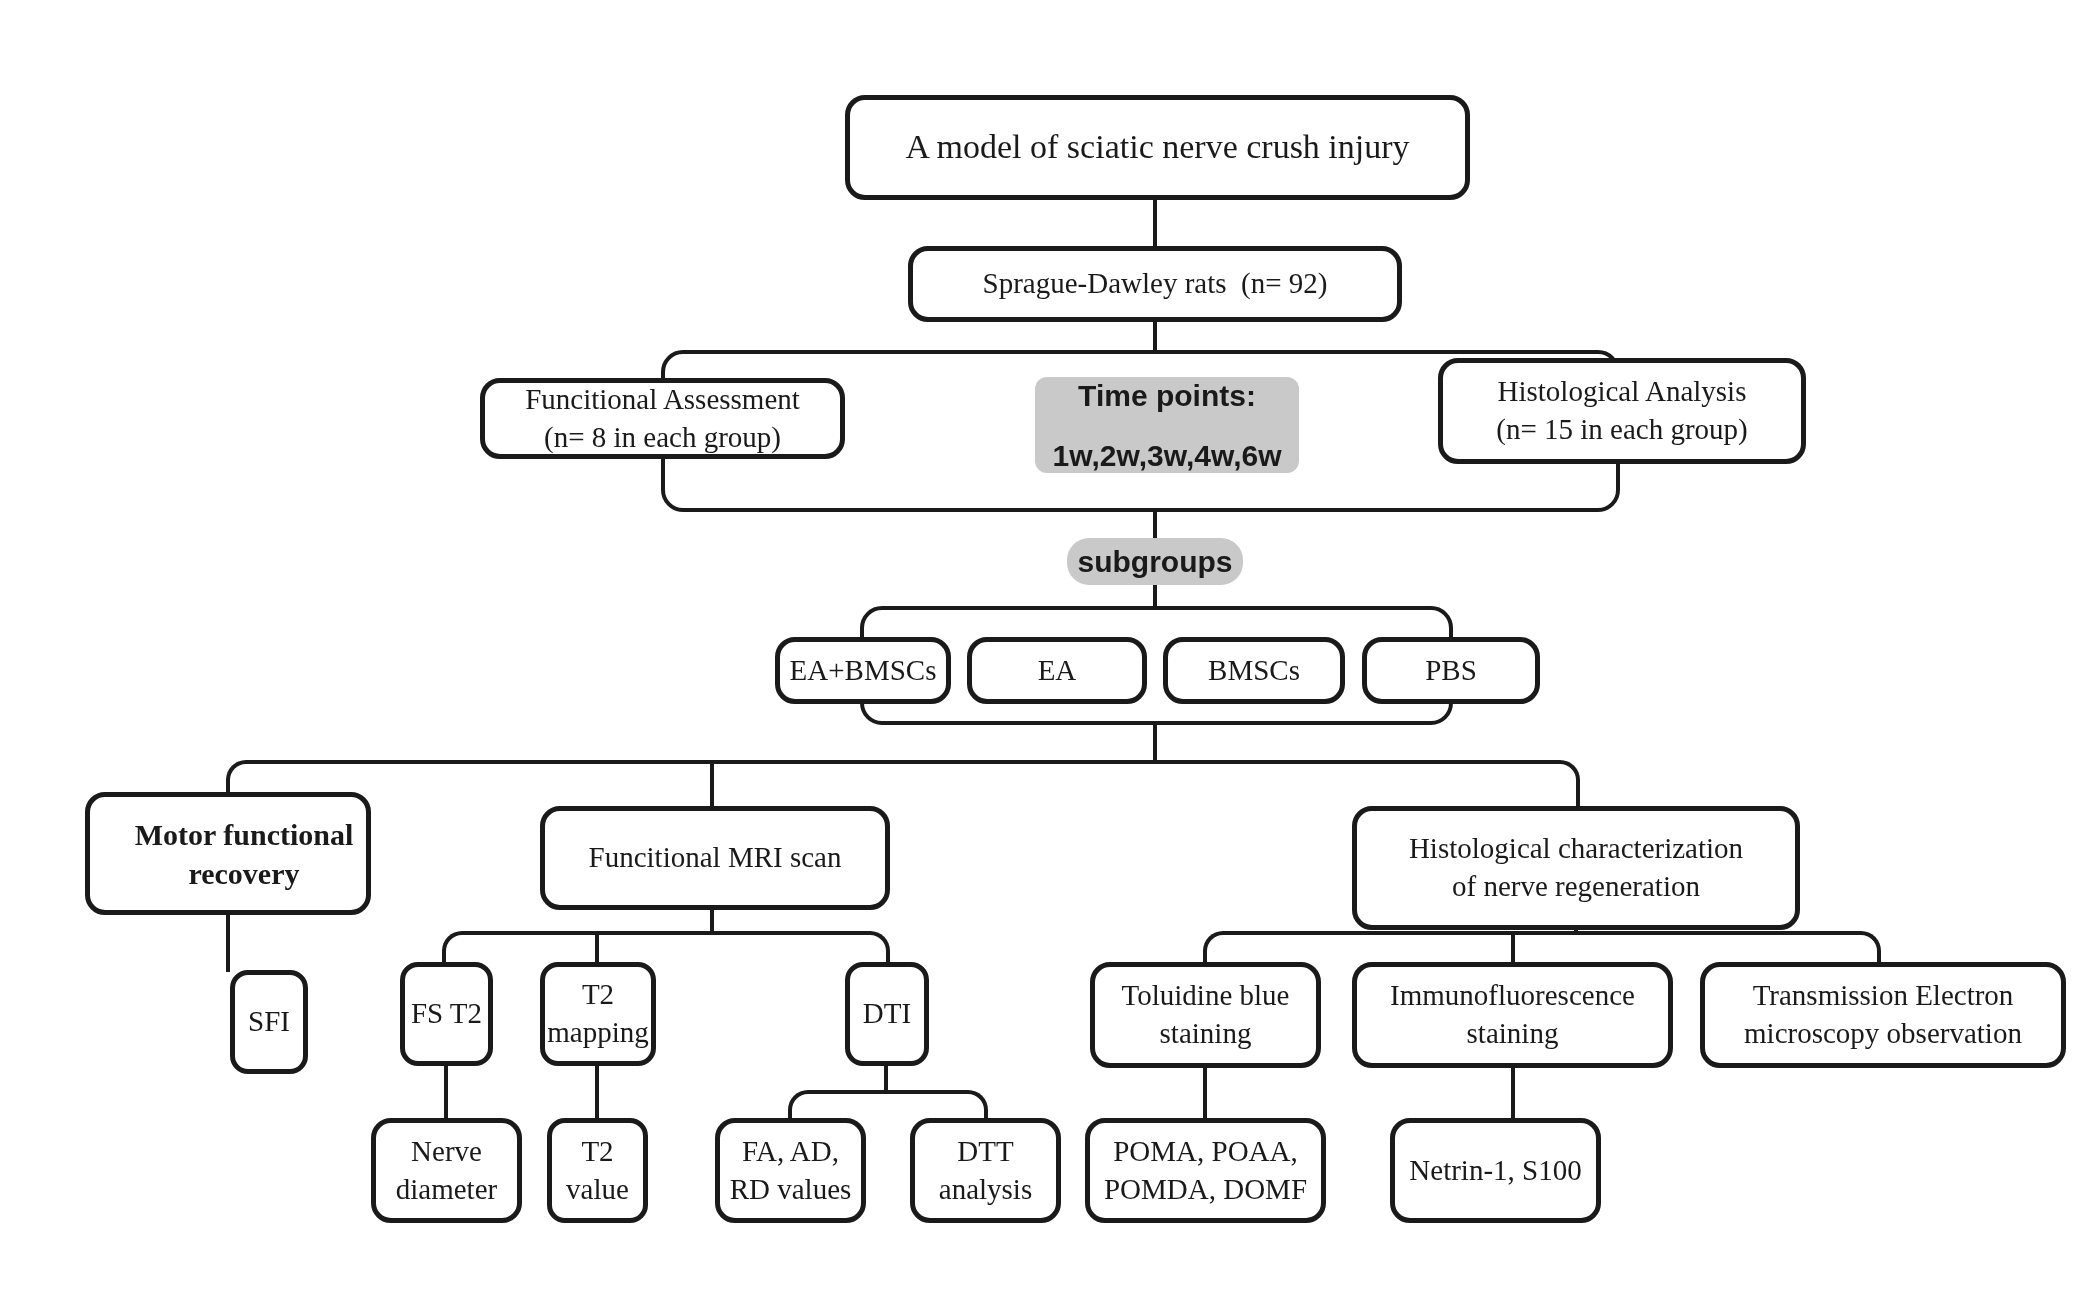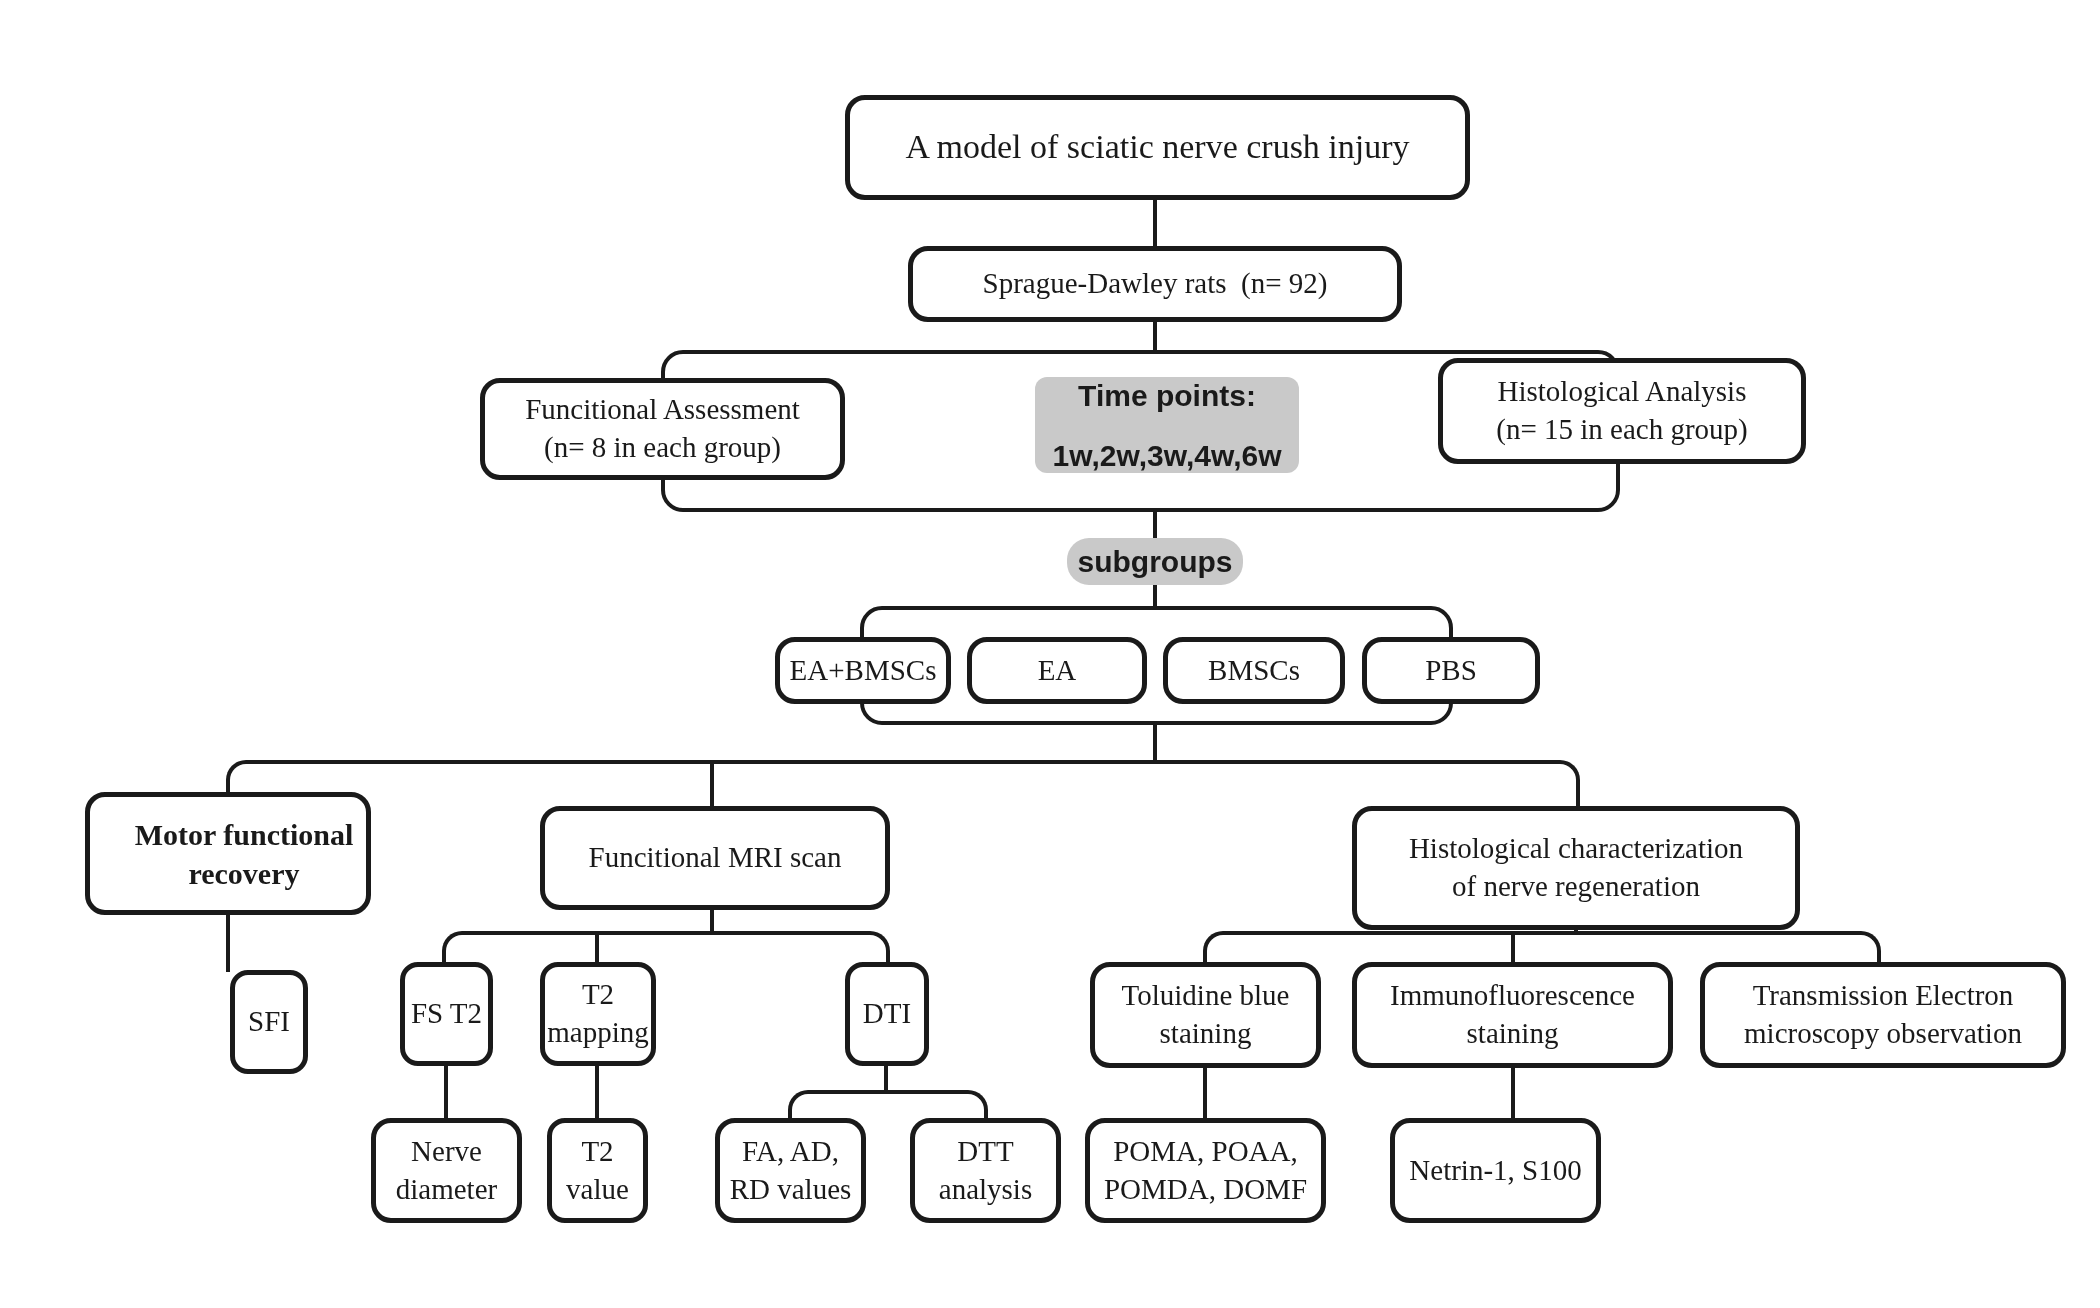--- a/index.html
+++ b/index.html
@@ -62,21 +62,21 @@
   <div class="vline" style="left:1511px; top:1064px; height:56px;"></div>
 
   <div class="node big" style="left:845px; top:95px; width:625px; height:105px;">
     <span>A model of sciatic nerve crush injury</span>
   </div>
 
   <div class="node" style="left:908px; top:246px; width:494px; height:76px;">
     <span>Sprague-Dawley rats  (n= 92)</span>
   </div>
 
-  <div class="node" style="left:480px; top:378px; width:365px; height:102px;">
+  <div class="node" style="left:480px; top:378px; width:365px; height:81px;">
     <span>Funcitional Assessment</span>
     <span>(n= 8 in each group)</span>
   </div>
 
   <div class="node gray" style="left:1035px; top:377px; width:264px; height:96px;">
     <span>Time points:</span>
     <span>1w,2w,3w,4w,6w</span>
   </div>
 
   <div class="node" style="left:1438px; top:358px; width:368px; height:106px;">

